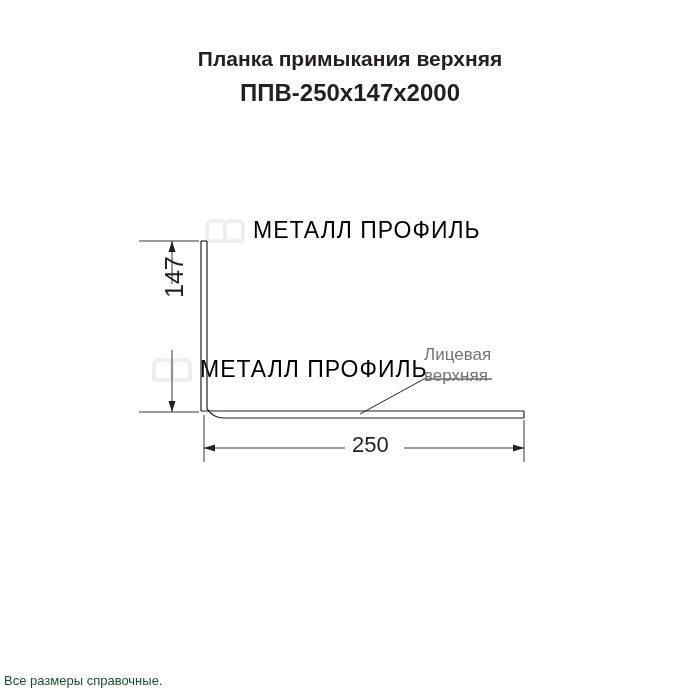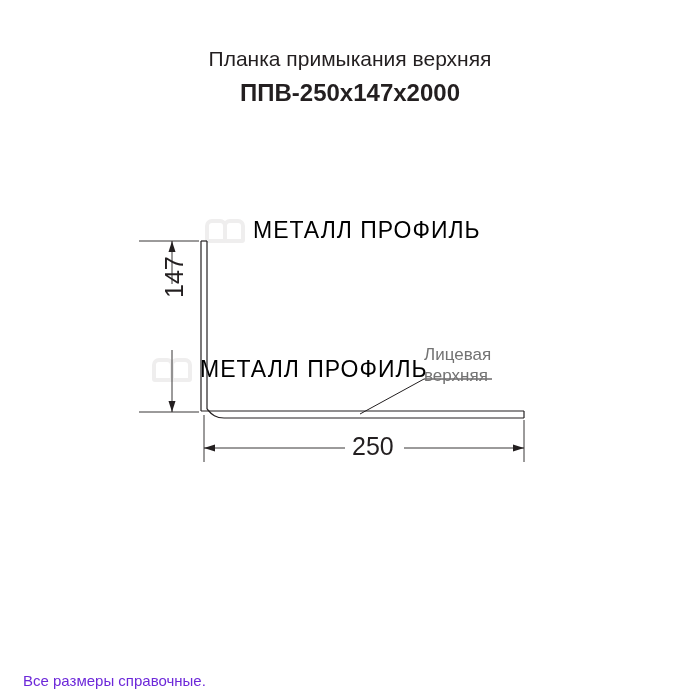--- a/index.html
+++ b/index.html
@@ -28,21 +28,21 @@
     text-align: center;
   }
   .title-main {
     font-size: 25px;
     font-weight: bold;
     letter-spacing: 0px;
     line-height: 30px;
   }
   .title-sub {
     font-size: 21px;
-    font-weight: normal;
+    font-weight: bold;
     margin-top: 26px;
     line-height: 26px;
   }
   .title-code {
     font-size: 24px;
     font-weight: bold;
     margin-top: 8px;
     line-height: 26px;
   }
 
@@ -84,21 +84,21 @@
   .drawing {
     position: absolute;
     left: 0;
     top: 0;
     width: 700px;
     height: 700px;
   }
 
   .dim-text {
     position: absolute;
-    font-size: 25px;
+    font-size: 22px;
     color: #231f20;
   }
   .dim-147 {
     left: 160px;
     top: 298px;
     transform: rotate(-90deg);
     transform-origin: left top;
     font-size: 25px;
   }
   .dim-250 {
@@ -110,25 +110,25 @@
     left: 424px;
     top: 344px;
     font-size: 17px;
     line-height: 21px;
     color: #737373;
     text-align: left;
   }
 
   .footer {
     position: absolute;
-    left: 23px;
+    left: 4px;
     bottom: 10px;
-    font-size: 15px;
+    font-size: 13px;
     line-height: 19px;
-    color: #6d28d9;
+    color: #14532d;
   }
 </style>
 </head>
 <body>
 
 <div class="page">
 
   <div class="title-block">
     <div class="title-sub">Планка примыкания верхняя</div>
     <div class="title-code">ППВ-250х147х2000</div>

